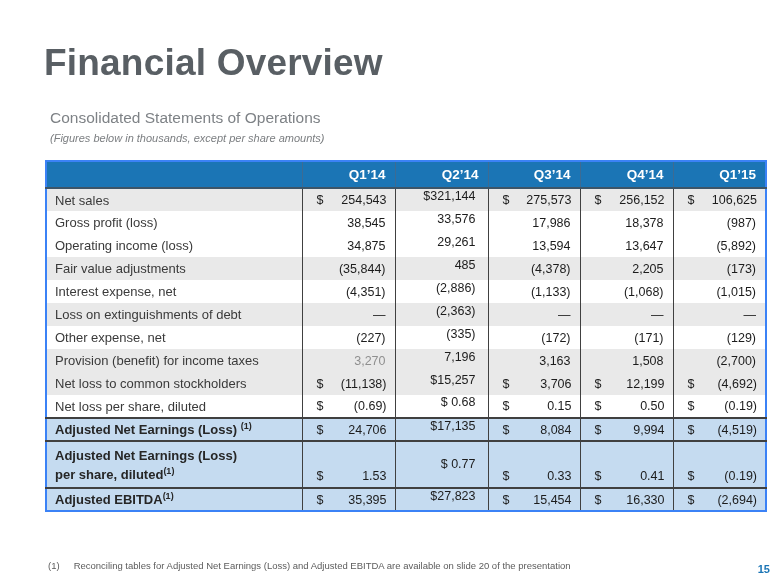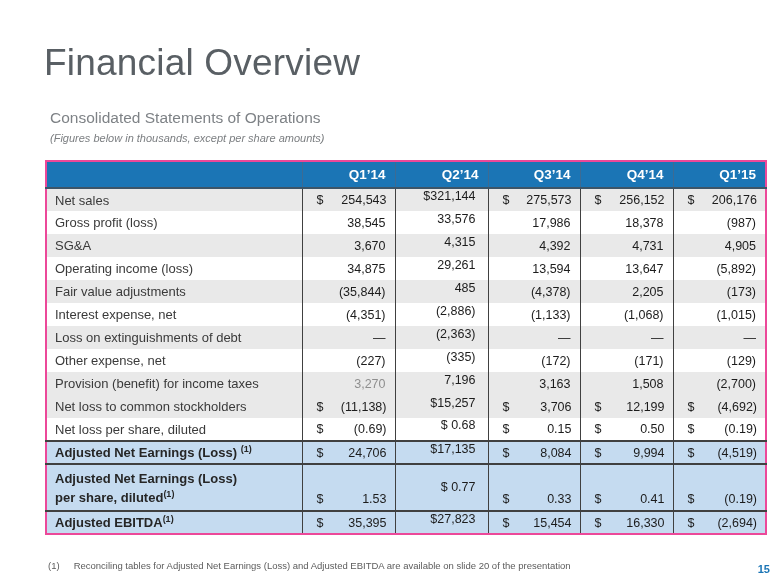--- a/index.html
+++ b/index.html
@@ -7,36 +7,36 @@
   body {
     font-family:"Liberation Sans", sans-serif;
     background:#ffffff;
     position:relative;
     overflow:hidden;
   }
   .slide { position:absolute; inset:0; background:#ffffff; }
 
   .title {
     position:absolute; left:44px; top:42px;
-    font-size:37px; font-weight:400; color:#595f64;
+    font-size:37px; font-weight:700; color:#595f64;
     letter-spacing:0.2px;
   }
   .section-heading {
     position:absolute; left:50px; top:109px;
     font-size:15.5px; color:#7e8286;
   }
   .section-note {
     position:absolute; left:50px; top:132px;
     font-size:11px; font-style:italic; color:#7b7e81;
   }
 
   .fin-table {
     position:absolute; left:45px; top:160px; width:720px;
     border-collapse:collapse; table-layout:fixed;
-    border:2px solid #ec4899;
+    border:2px solid #3b82f6;
   }
   .fin-table th, .fin-table td {
     overflow:hidden; white-space:nowrap; vertical-align:middle;
   }
   .fin-table th {
     background:#1b75b5; color:#ffffff;
     font-size:13.5px; font-weight:bold;
     height:27px; text-align:right; padding-right:9px;
     border-left:1px solid #3d6b93;
     border-bottom:2px solid #3d5568;
@@ -126,58 +126,40 @@
           </td>
           <td>
             <div class="cellwrap acct">
               <span class="cur">$</span>
               <span class="num">256,152</span>
             </div>
           </td>
           <td>
             <div class="cellwrap acct">
               <span class="cur">$</span>
-              <span class="num">206,176</span>
+              <span class="num">106,625</span>
             </div>
           </td>
         </tr>
         <tr class="white">
           <td class="lbl">Gross profit (loss)</td>
           <td>
             <div class="cellwrap plain">38,545</div>
           </td>
           <td>
             <div class="cellwrap q2">33,576</div>
           </td>
           <td>
             <div class="cellwrap plain">17,986</div>
           </td>
           <td>
             <div class="cellwrap plain">18,378</div>
           </td>
           <td>
             <div class="cellwrap plain">(987)</div>
-          </td>
-        </tr>
-        <tr class="gray">
-          <td class="lbl">SG&amp;A</td>
-          <td>
-            <div class="cellwrap plain">3,670</div>
-          </td>
-          <td>
-            <div class="cellwrap q2">4,315</div>
-          </td>
-          <td>
-            <div class="cellwrap plain">4,392</div>
-          </td>
-          <td>
-            <div class="cellwrap plain">4,731</div>
-          </td>
-          <td>
-            <div class="cellwrap plain">4,905</div>
           </td>
         </tr>
         <tr class="white">
           <td class="lbl">Operating income (loss)</td>
           <td>
             <div class="cellwrap plain">34,875</div>
           </td>
           <td>
             <div class="cellwrap q2">29,261</div>
           </td>

